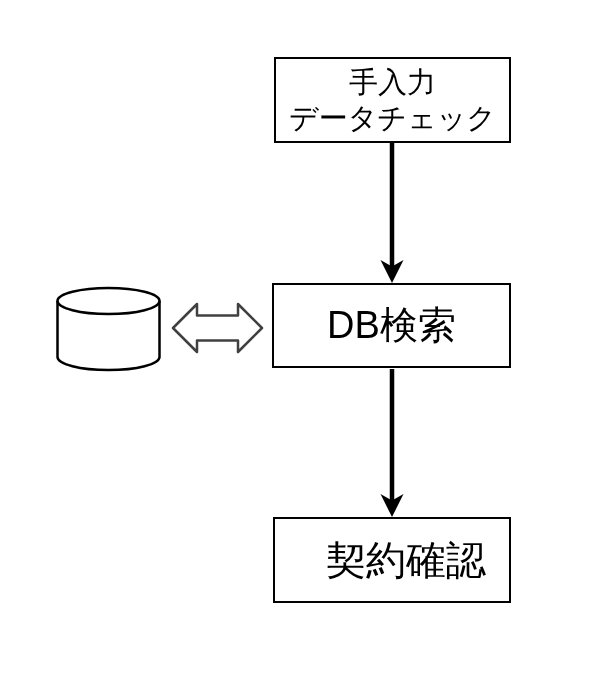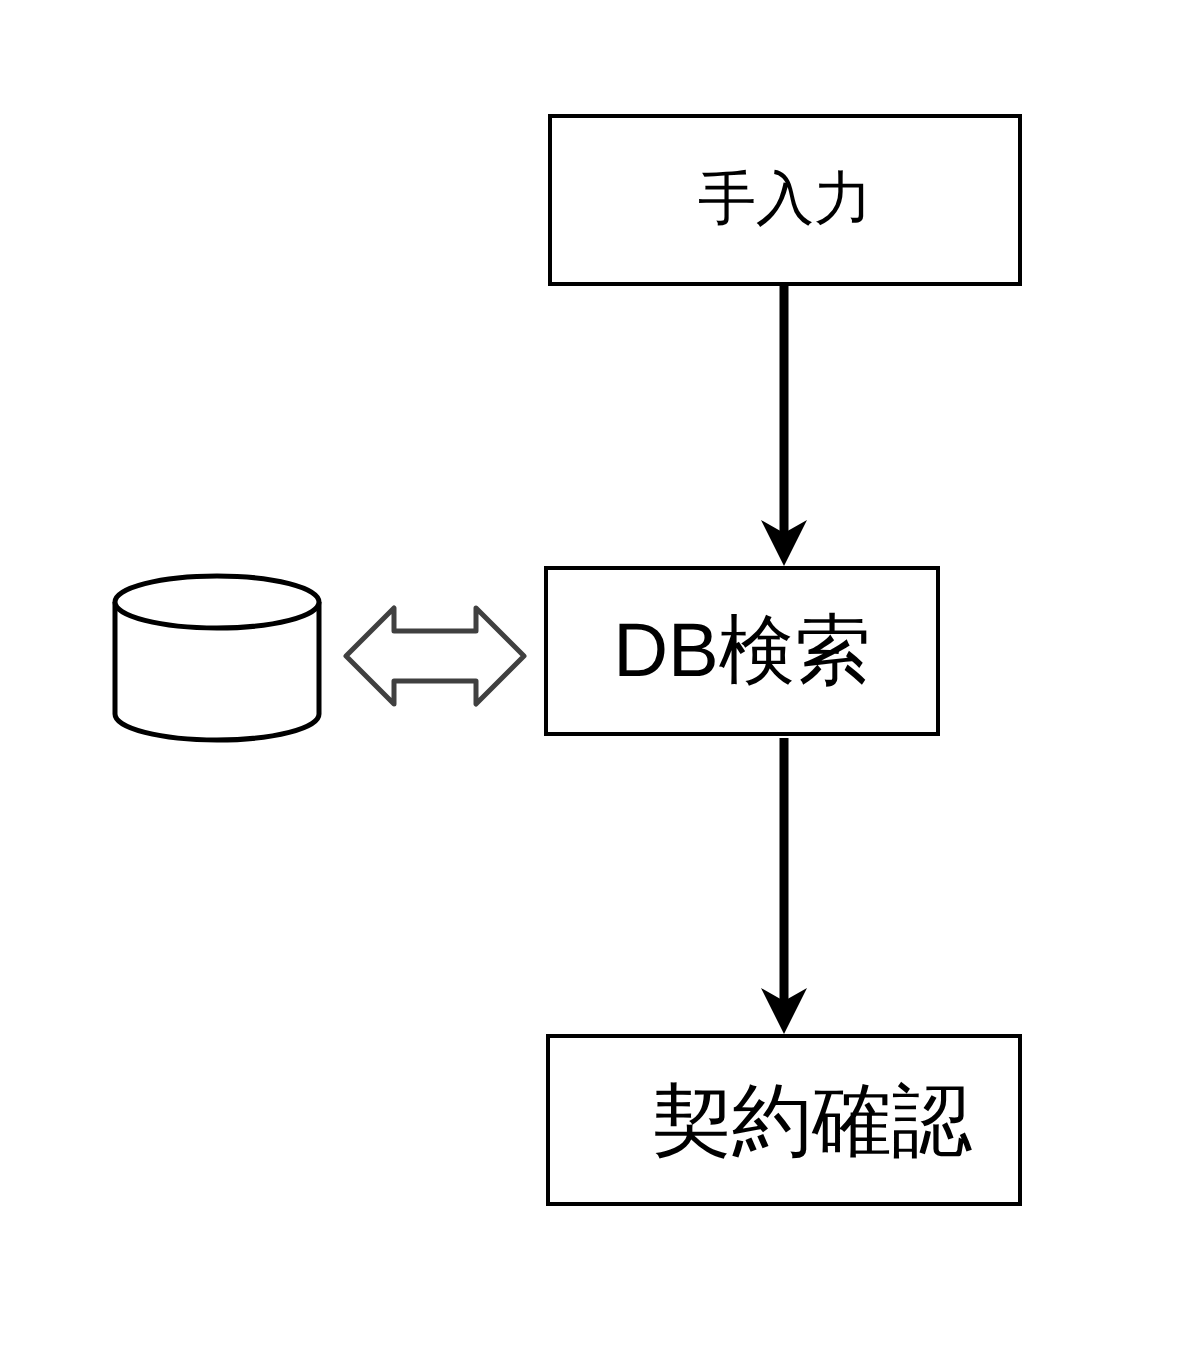--- a/index.html
+++ b/index.html
@@ -38,21 +38,21 @@
     left: 274px;
     top: 57px;
     width: 237px;
     height: 86px;
     font-size: 29px;
     line-height: 1.25;
   }
   #node-db-search {
     left: 272px;
     top: 283px;
-    width: 198px;
+    width: 239px;
     height: 85px;
     font-size: 38px;
   }
   #node-contract-confirm {
     left: 273px;
     top: 517px;
     width: 238px;
     height: 86px;
     font-size: 40px;
     padding-left: 28px;
@@ -83,20 +83,21 @@
       <ellipse cx="108.5" cy="301" rx="51" ry="13" fill="#ffffff" stroke="#000000" stroke-width="2.5"></ellipse>
     </g>
 
     <g>
       <path d="M173,328 L197,304 L197,315.5 L238,315.5 L238,304 L262,328 L238,352 L238,340.5 L197,340.5 L197,352 Z" fill="#ffffff" stroke="#404040" stroke-width="2.5" stroke-linejoin="round"></path>
     </g>
   </svg>
 
   <div class="node" id="node-manual-check">
     <span class="node-label">手入力</span>
+    <span class="node-label">データチェック</span>
   </div>
 
   <div class="node" id="node-db-search">
     <span class="node-label">DB検索</span>
   </div>
 
   <div class="node" id="node-contract-confirm">
     <span class="node-label">契約確認</span>
   </div>
 

